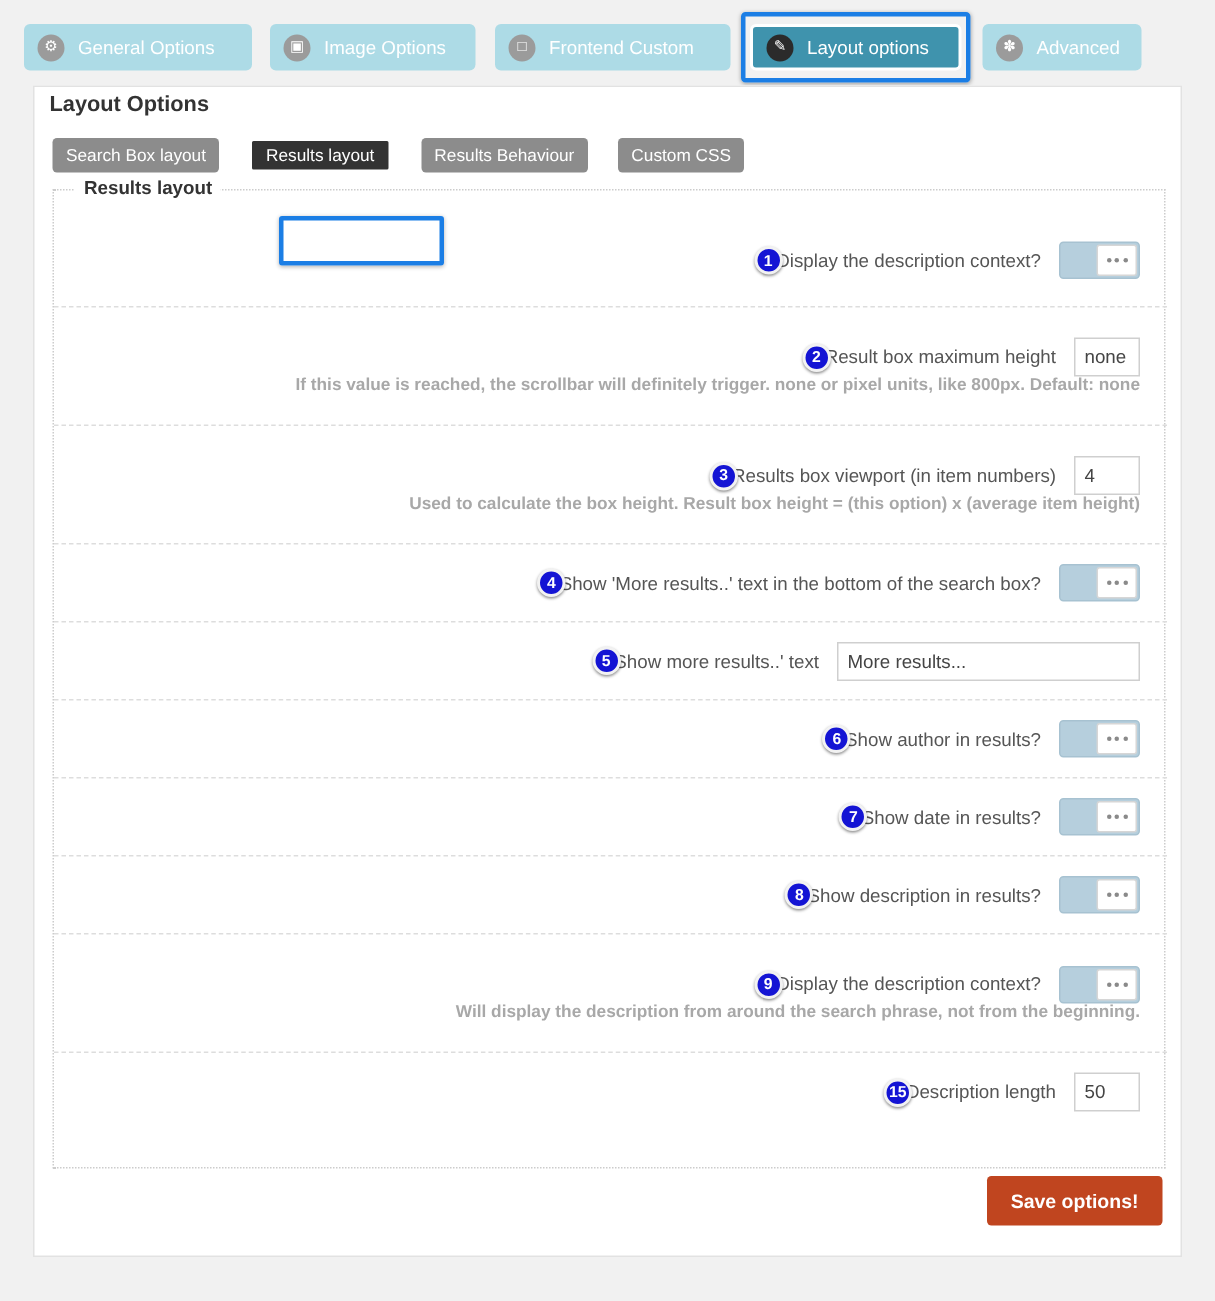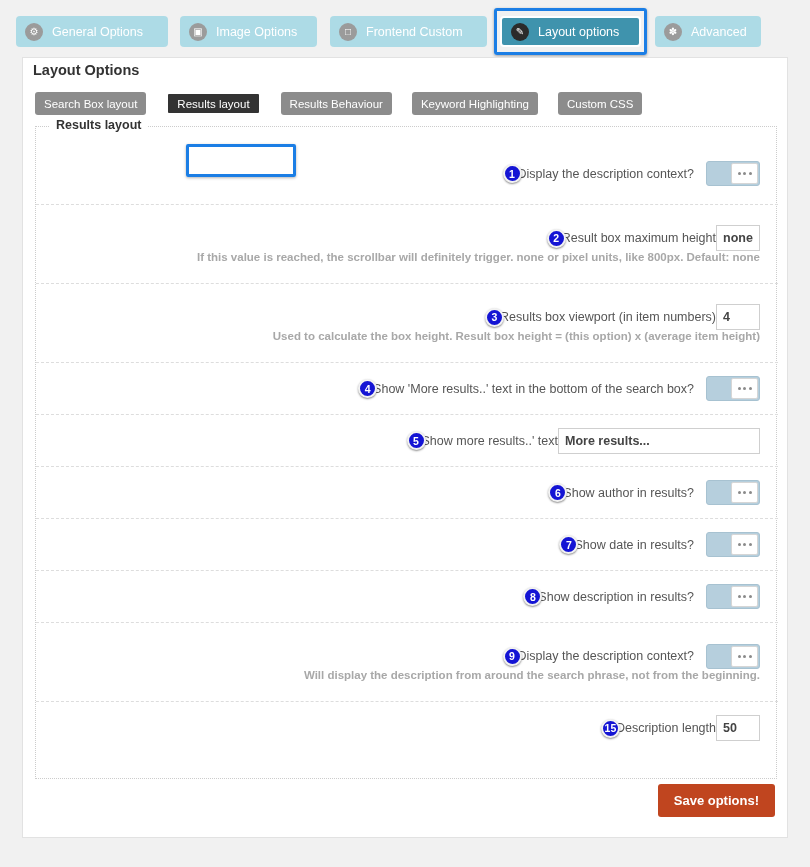--- a/index.html
+++ b/index.html
@@ -129,21 +129,21 @@
     display: flex; align-items: center; justify-content: center; gap: 2.5px;
   }
   .toggle .knob i {
     width: 3px; height: 3px; border-radius: 50%; background: #8a8a8a; display: block;
   }
 
   
   .tin {
     height: 26px; border: 1px solid #cfcfcf; background: #ffffff;
     font-family: "Liberation Sans", sans-serif; font-size: 12.5px; color: #444444;
-    padding: 0 6px; margin-left: 0; outline: none; font-weight: bold;
+    padding: 0 6px; margin-left: 12px; outline: none;
   }
   .tin.small { width: 44px; }
   .tin.wide  { width: 202px; }
 
   
   .save {
     position: absolute; right: 12px; bottom: 20px;
     background: #c0451f; border: none; border-radius: 3px;
     color: #ffffff; font-family: "Liberation Sans", sans-serif;
     font-size: 13px; font-weight: bold;
@@ -180,21 +180,20 @@
   <div class="tab-hl" id="tabhl" style="left: 494px; top: 8px; width: 153px; height: 47px;"></div>
 
   <div class="panel">
 
     <div class="panel-title">Layout Options</div>
 
     <div class="subtabs" id="subtabs">
         <div class="subtab">Search Box layout</div>
         <div class="subtab active">Results layout</div>
         <div class="subtab">Results Behaviour</div>
-        <div class="subtab">Keyword Highlighting</div>
         <div class="subtab">Custom CSS</div>
       </div>
     <div class="subtab-hl" id="subhl" style="left: 163px; top: 86px; width: 110px; height: 33px;"></div>
 
     <div class="fs">
       <div class="fs-legend">Results layout</div>
       <div class="rows" id="rows">
           <div class="row" style="height: 62px;">
             <div class="row-main">
               <span class="badge">1</span>

